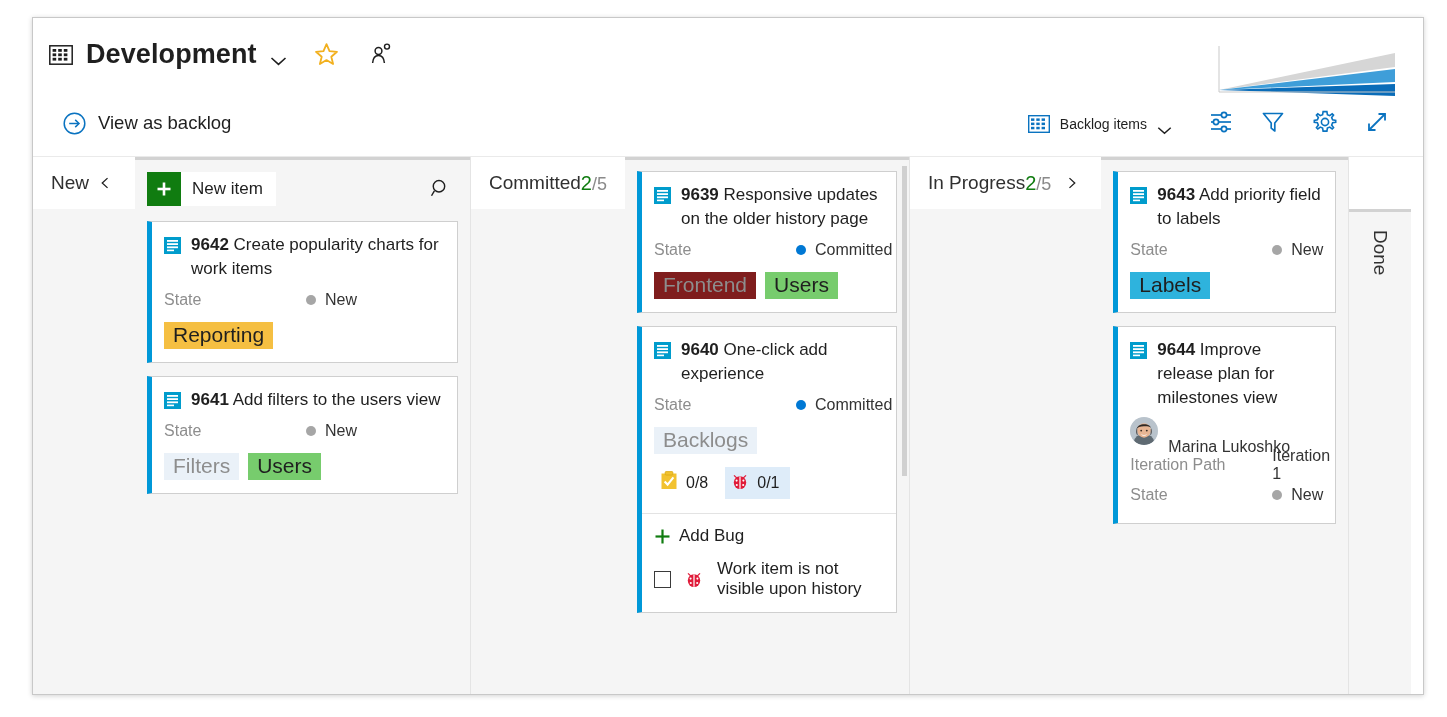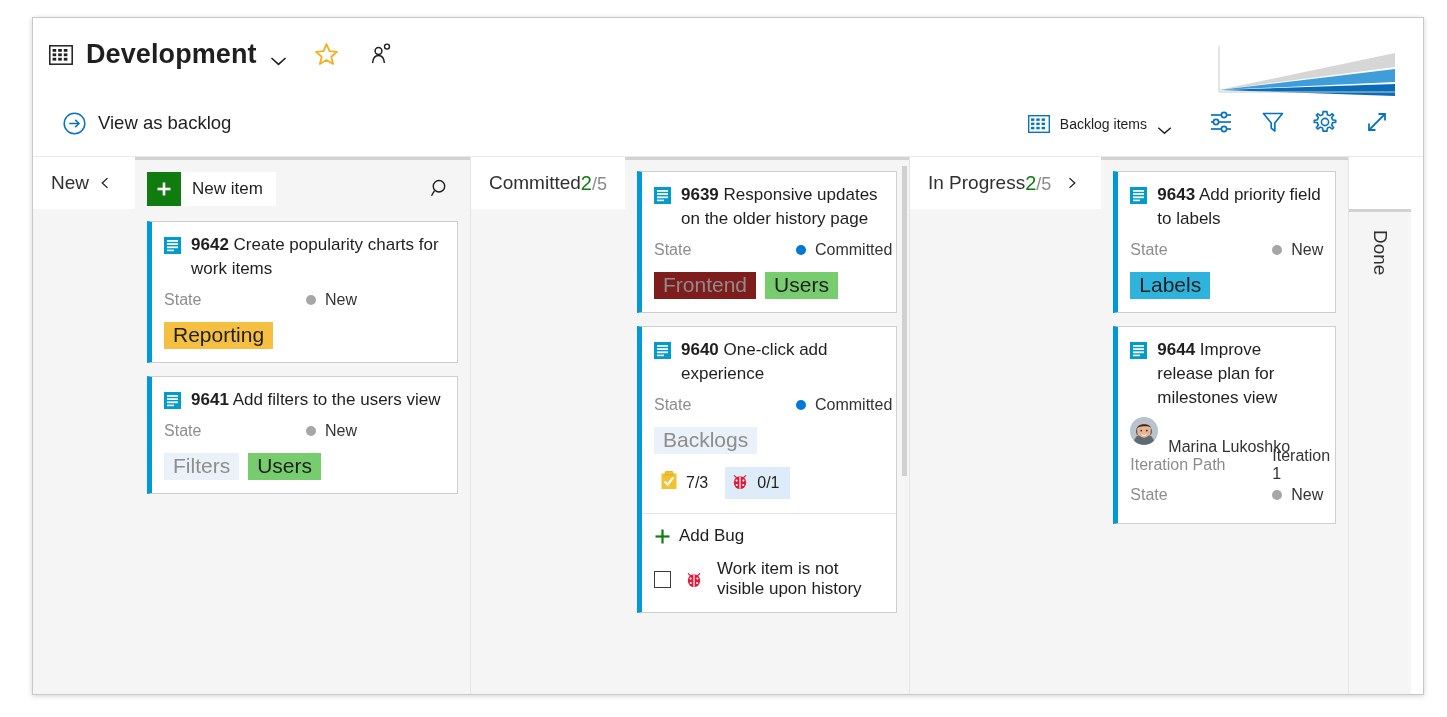--- a/index.html
+++ b/index.html
@@ -558,21 +558,21 @@
 
           <div class="counters-row">
             <span class="counter">
               <span>
                 <svg viewBox="0 0 18 19" width="18" height="19">
                   <rect x="1.5" y="2.5" width="15" height="15.5" fill="#f2c230"></rect>
                   <rect x="5.2" y="0.6" width="7.6" height="3.4" rx="0.8" fill="#f2c230" stroke="#d9a812" stroke-width="0.8"></rect>
                   <polyline points="4.6,10.6 7.6,13.6 13.4,6.4" fill="none" stroke="#ffffff" stroke-width="2.1"></polyline>
                 </svg>
               </span>
-              <span>7/3</span>
+              <span>0/8</span>
             </span>
             <span class="counter sel">
               <span>
                 <svg viewBox="0 0 18 18" width="18" height="18">
                   <line x1="3" y1="3.4" x2="6.2" y2="6.4" stroke="#e01b39" stroke-width="1.3"></line>
                   <line x1="15" y1="3.4" x2="11.8" y2="6.4" stroke="#e01b39" stroke-width="1.3"></line>
                   <ellipse cx="9" cy="10.6" rx="6.2" ry="6.4" fill="#e01b39"></ellipse>
                   <line x1="9" y1="4.4" x2="9" y2="16.8" stroke="#ffffff" stroke-width="1.2"></line>
                   <circle cx="5.6" cy="8.6" r="1.05" fill="#ffffff"></circle>
                   <circle cx="12.4" cy="8.6" r="1.05" fill="#ffffff"></circle>

